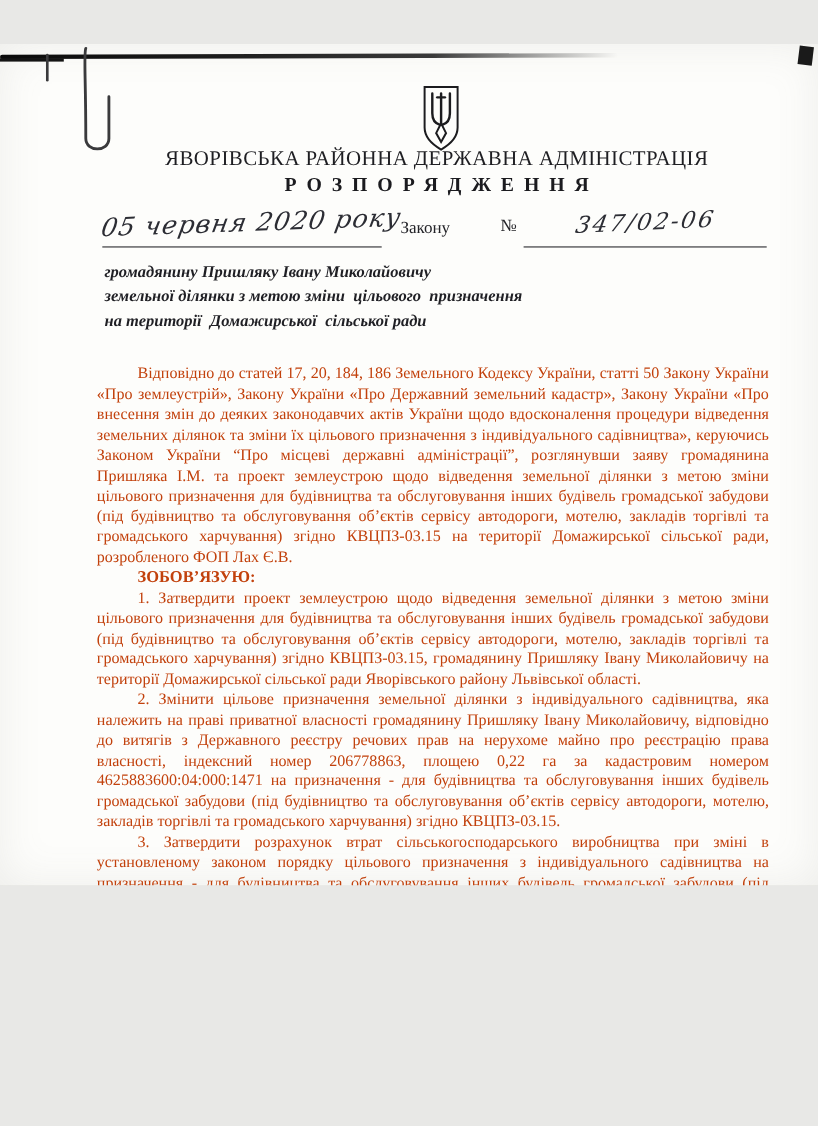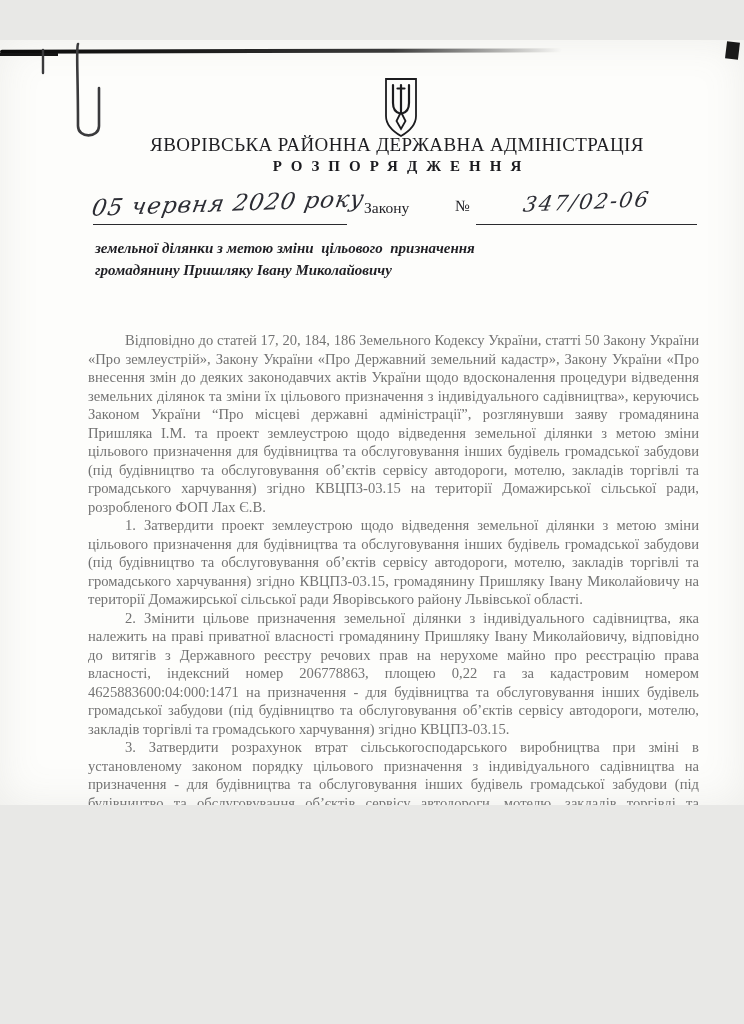--- a/index.html
+++ b/index.html
@@ -21,39 +21,39 @@
     border-radius:2px;transform:rotate(-.15deg);}
   .scan-top-left{left:0;top:13px;width:58px;height:3px;background:#141414;}
   .scan-top-right{left:726px;top:2px;width:13px;height:17px;background:#1a1a1a;transform:rotate(7deg);}
   .scan-bottom-tick{left:721px;top:993px;width:2px;height:15px;background:#9a9a98;transform:rotate(14deg);}
 
   
   .emblem{left:381px;top:36px;}
   .org-name{left:63px;top:94px;width:668px;text-align:center;
     font-size:19px;letter-spacing:.4px;white-space:nowrap;color:#1e1e22;}
   .doc-type{left:63px;top:118px;width:668px;text-align:center;
-    font-size:15px;font-weight:bold;letter-spacing:9px;text-indent:9px;color:#1b1b1f;}
+    font-size:18px;font-weight:bold;letter-spacing:9px;text-indent:9px;color:#1b1b1f;}
 
   
   .date-line{left:93px;top:150px;width:254px;height:34px;border-bottom:1.6px solid #2a2a2e;text-align:center;}
   .num-line{left:476px;top:150px;width:221px;height:34px;border-bottom:1.6px solid #2a2a2e;text-align:center;}
   .hand{font-style:italic;color:#2c2d34;font-family:"DejaVu Serif", serif;}
   .hand-date{display:inline-block;font-size:23px;letter-spacing:1px;transform:skewX(-12deg) rotate(-2deg);white-space:nowrap;}
   .hand-num{display:inline-block;font-size:21px;letter-spacing:2px;transform:skewX(-12deg) rotate(-2.5deg);white-space:nowrap;}
   .place{left:364px;top:159px;font-size:15.5px;}
   .num-sign{left:455px;top:157px;font-size:15.5px;}
 
   
   .subject{left:95px;top:198px;width:440px;font-size:15px;line-height:21.8px;
     font-weight:bold;font-style:italic;color:#1f1f24;}
   .subject div{white-space:pre-wrap;}
 
   
   .body-text{left:88px;top:291px;width:611px;font-size:14.6px;line-height:18.5px;
-    text-align:justify;color:#737373;}
+    text-align:justify;color:#c2410c;}
   .body-text p{margin:0;text-indent:37px;}
   .obligate{font-weight:bold;text-indent:37px;font-size:15px;}
 
   
   .chair-title{left:115px;top:945px;font-size:16px;font-weight:bold;color:#6d28d9;}
   .chair-name{left:561px;top:941px;font-size:16.5px;font-weight:bold;letter-spacing:.5px;color:#1d4ed8;white-space:nowrap;}
 
   .stamp-wrap{left:402px;top:849px;width:178px;height:172px;transform:rotate(-10deg);
     mix-blend-mode:multiply;opacity:.88;}
   .sig-wrap{left:262px;top:848px;width:412px;height:176px;mix-blend-mode:multiply;}
@@ -90,26 +90,28 @@
   <div class="abs date-line">
     <span class="hand hand-date">05 червня 2020 року</span>
   </div>
   <div class="abs place">Закону</div>
   <div class="abs num-sign">№</div>
   <div class="abs num-line">
     <span class="hand hand-num">347/02-06</span>
   </div>
 
   <div class="abs subject">
+    <div>громадянину Пришляку Івану Миколайовичу</div>
     <div>земельної ділянки з метою зміни  цільового  призначення</div>
-    <div>громадянину Пришляку Івану Миколайовичу</div>
+    <div>на території  Домажирської  сільської ради</div>
   </div>
 
   <div class="abs body-text">
     <p>Відповідно до статей 17, 20, 184, 186 Земельного Кодексу України, статті 50 Закону України «Про землеустрій», Закону України «Про Державний земельний кадастр», Закону України «Про внесення змін до деяких законодавчих актів України щодо вдосконалення процедури відведення земельних ділянок та зміни їх цільового призначення з індивідуального садівництва», керуючись Законом України “Про місцеві державні адміністрації”, розглянувши заяву громадянина Пришляка І.М. та проект землеустрою щодо відведення земельної ділянки з метою зміни цільового призначення для будівництва та обслуговування інших будівель громадської забудови (під будівництво та обслуговування об’єктів сервісу автодороги, мотелю, закладів торгівлі та громадського харчування) згідно КВЦПЗ-03.15 на території Домажирської сільської ради, розробленого ФОП Лах Є.В.</p>
+    <p class="obligate">ЗОБОВ’ЯЗУЮ:</p>
     <p>1. Затвердити проект землеустрою щодо відведення земельної ділянки з метою зміни цільового призначення для будівництва та обслуговування інших будівель громадської забудови (під будівництво та обслуговування об’єктів сервісу автодороги, мотелю, закладів торгівлі та громадського харчування) згідно КВЦПЗ-03.15, громадянину Пришляку Івану Миколайовичу на території Домажирської сільської ради Яворівського району Львівської області.</p>
     <p>2. Змінити цільове призначення земельної ділянки з індивідуального садівництва, яка належить на праві приватної власності громадянину Пришляку Івану Миколайовичу, відповідно до витягів з Державного реєстру речових прав на нерухоме майно про реєстрацію права власності, індексний номер 206778863, площею 0,22 га за кадастровим номером 4625883600:04:000:1471 на призначення - для будівництва та обслуговування інших будівель громадської забудови (під будівництво та обслуговування об’єктів сервісу автодороги, мотелю, закладів торгівлі та громадського харчування) згідно КВЦПЗ-03.15.</p>
     <p>3. Затвердити розрахунок втрат сільськогосподарського виробництва при зміні в установленому законом порядку цільового призначення з індивідуального садівництва на призначення - для будівництва та обслуговування інших будівель громадської забудови (під будівництво та обслуговування об’єктів сервісу автодороги, мотелю, закладів торгівлі та громадського харчування) згідно КВЦПЗ-03.15, земельної ділянки в розмірі 9,268 тис. грн. (дев’ять тисяч двісті шістдесят вісім гривень) зазначеної в п.2 даного розпорядження.</p>
   </div>
 
   <svg class="abs stamp-wrap" viewBox="0 0 178 172">
     <g stroke="#7e838c" fill="none">
       <circle cx="88" cy="84" r="77" stroke-width="1.7"></circle>
       <circle cx="88" cy="84" r="59" stroke-width=".7" opacity=".6"></circle>
     </g>

